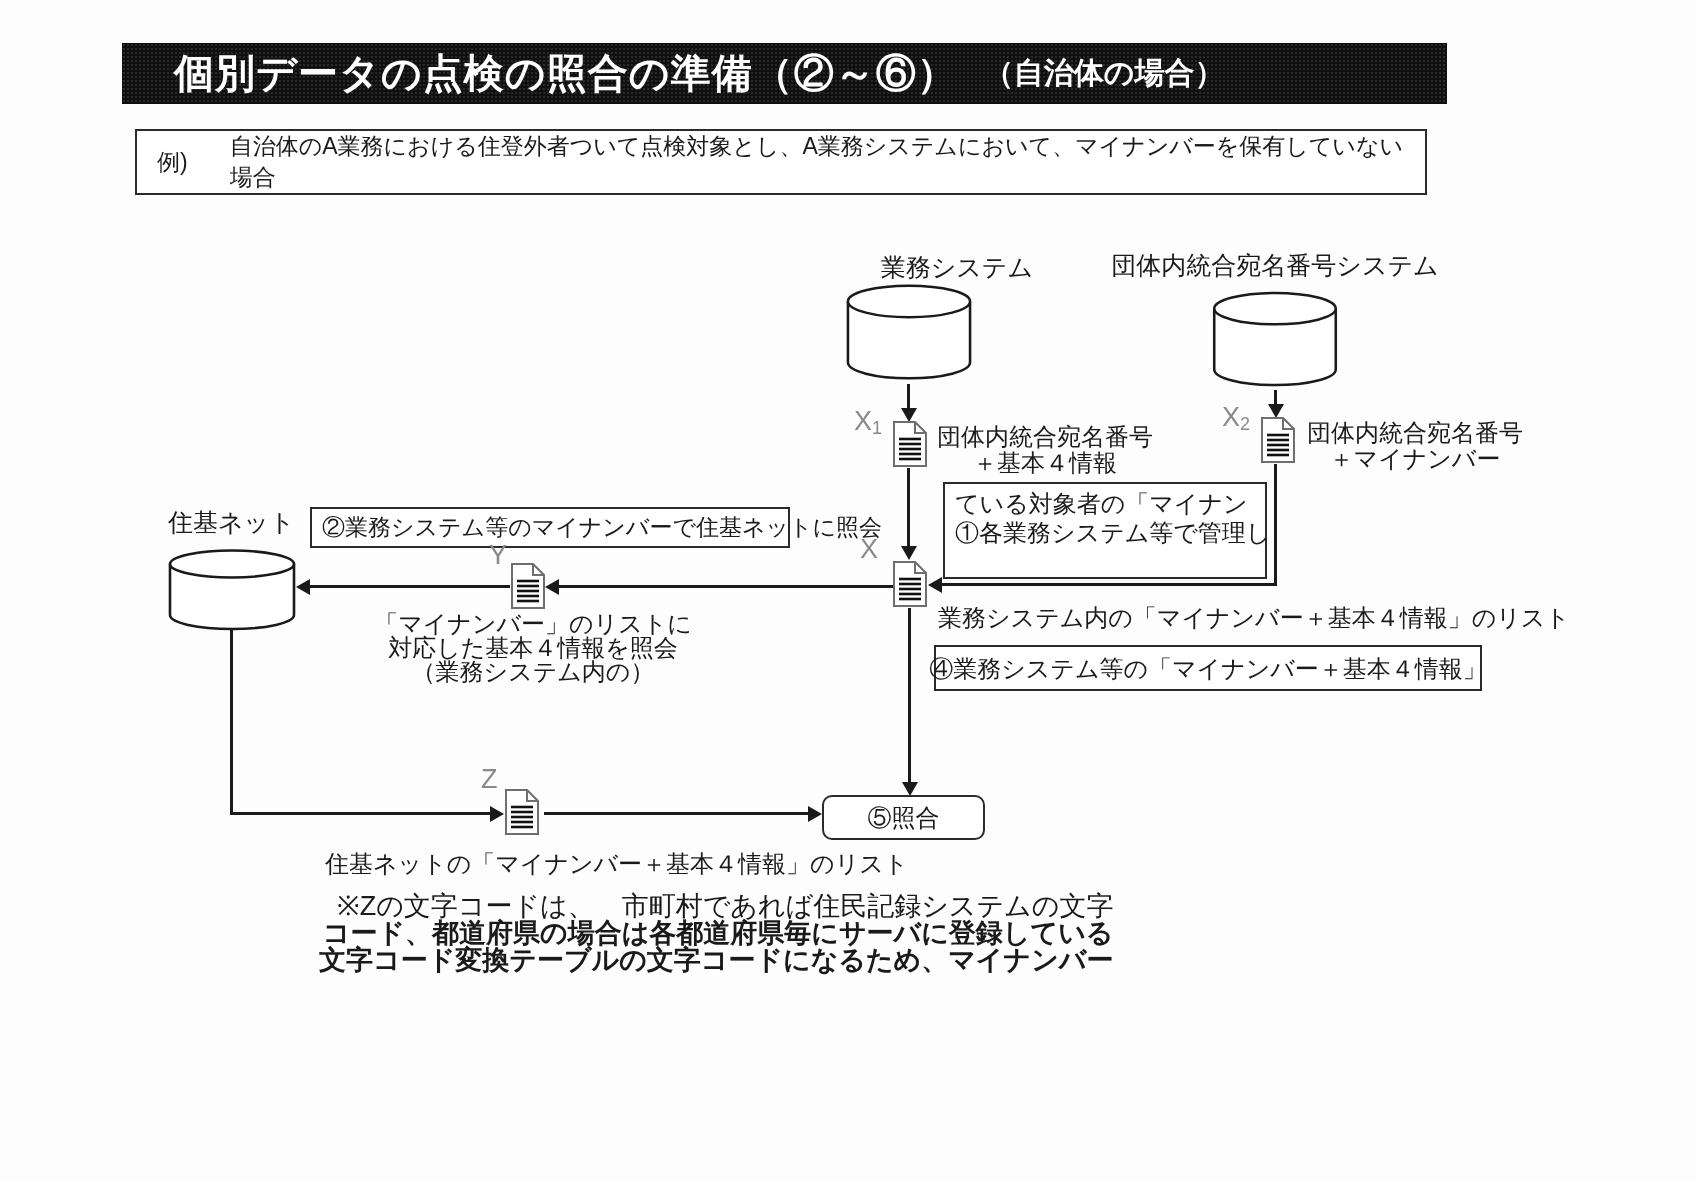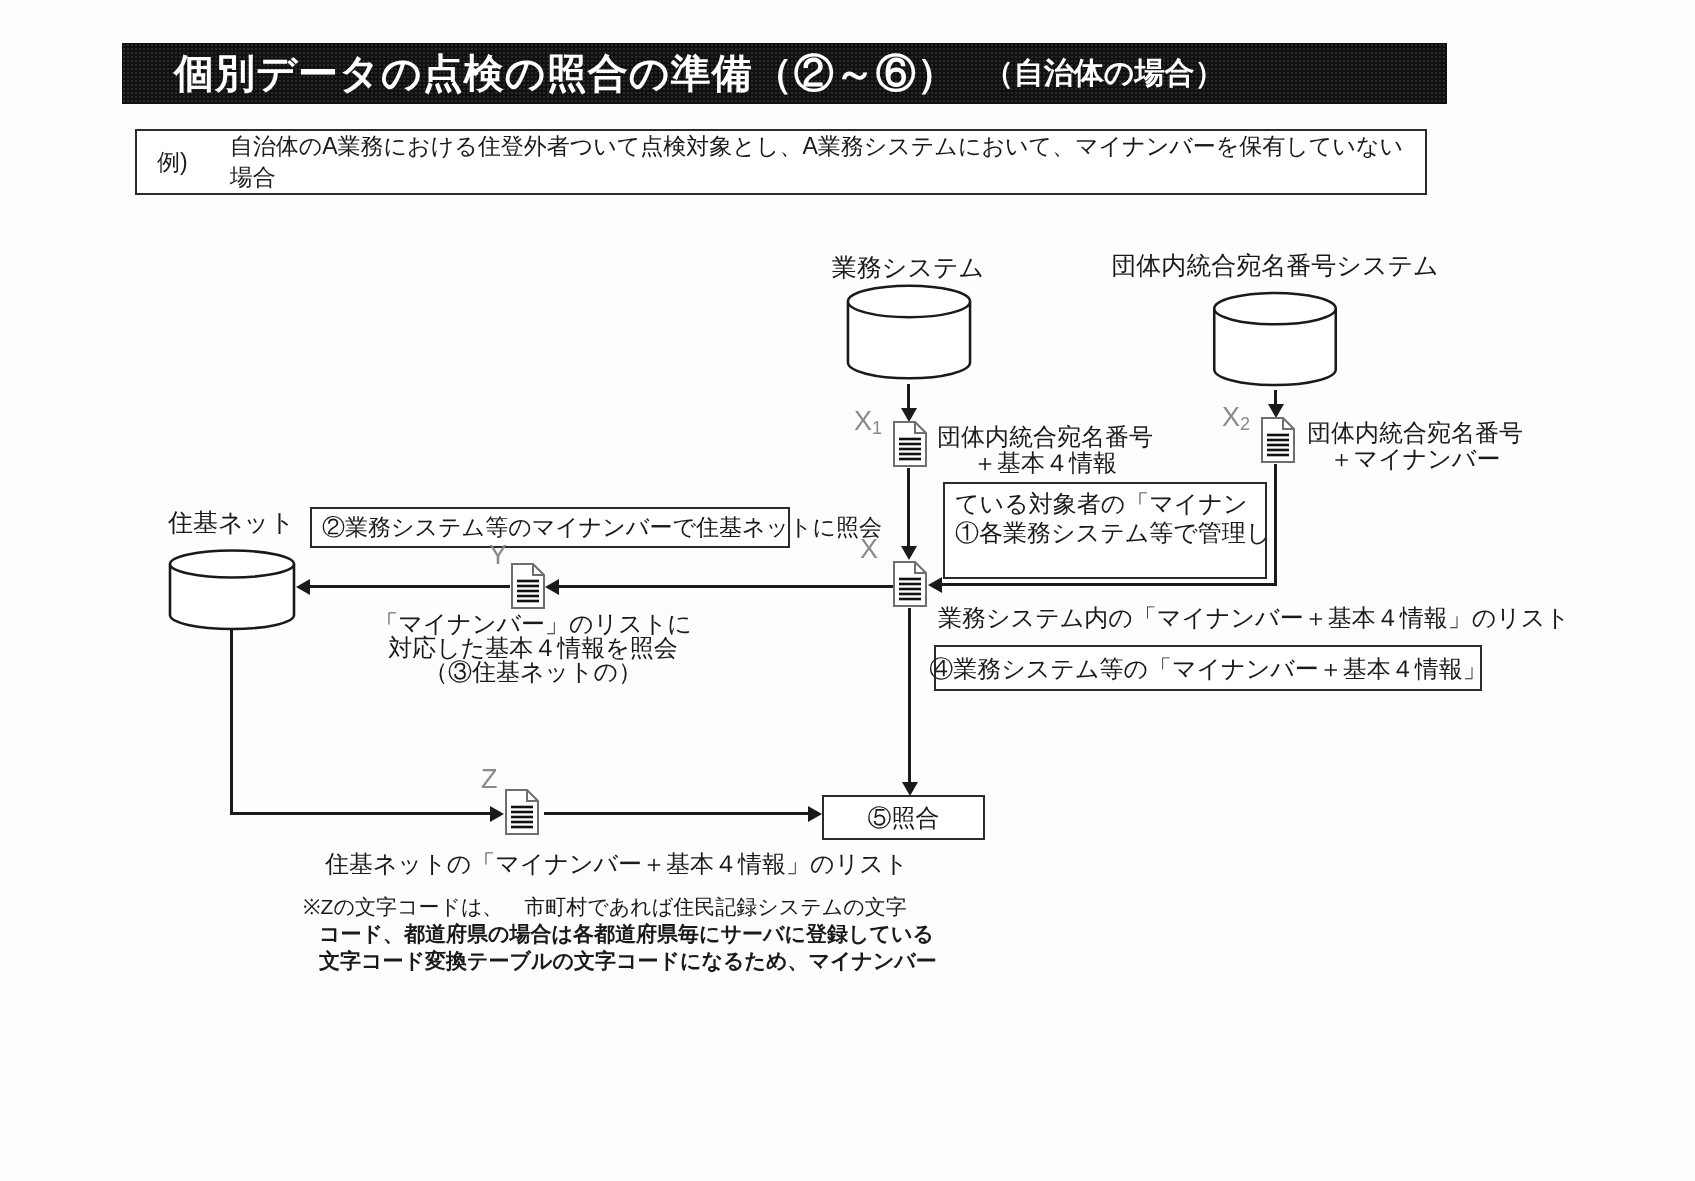--- a/index.html
+++ b/index.html
@@ -50,40 +50,40 @@
 
   
   .hline { position:absolute; height:3px; background:#1a1a1a; }
   .vline { position:absolute; width:3px; background:#1a1a1a; }
   .ah { position:absolute; width:0; height:0; }
   .ah-down  { border-left:8px solid transparent; border-right:8px solid transparent; border-top:14px solid #1a1a1a; }
   .ah-left  { border-top:8px solid transparent; border-bottom:8px solid transparent; border-right:14px solid #1a1a1a; }
   .ah-right { border-top:8px solid transparent; border-bottom:8px solid transparent; border-left:14px solid #1a1a1a; }
 
   .multi-line div { white-space:nowrap; }
-  .footnote { position:absolute; font-size:21px; line-height:27px; }
+  .footnote { position:absolute; font-size:27px; line-height:27px;text-align:right; }
   .footnote div { white-space:nowrap; }
   .footnote div:nth-child(n+2) { padding-left:16px;font-weight:bold; }
 </style>
 </head>
 <body>
 
 <div id="canvas">
 
   <div class="title-bar">
     <span class="title-main">個別データの点検の照合の準備（②～⑥）</span>
     <span class="title-sub">（自治体の場合）</span>
   </div>
 
   <div class="example-box">
     <span class="example-label">例)</span>
     <span>自治体のA業務における住登外者ついて点検対象とし、A業務システムにおいて、マイナンバーを保有していない場合</span>
   </div>
 
-  <div class="lbl center" style="left:783px; top:251px; width:250px;">業務システム</div>
+  <div class="lbl center" style="left:783px; top:251px; width:250px;text-align:right;">業務システム</div>
   <div class="lbl center" style="left:1075px; top:249px; width:400px;">団体内統合宛名番号システム</div>
   <div class="lbl" style="left:168px; top:506px;">住基ネット</div>
 
   <svg class="cyl" style="left:845px; top:282px;" width="128" height="100" viewBox="0 0 130 100">
     <path d="M3 19 L3 81 A62 16 0 0 0 127 81 L127 19" fill="#fff" stroke="#1a1a1a" stroke-width="2.6"></path>
     <ellipse cx="65" cy="19" rx="62" ry="16" fill="#fff" stroke="#1a1a1a" stroke-width="2.6"></ellipse>
   </svg>
   <svg class="cyl" style="left:1211px; top:290px;" width="128" height="98" viewBox="0 0 130 100">
     <path d="M3 19 L3 81 A62 16 0 0 0 127 81 L127 19" fill="#fff" stroke="#1a1a1a" stroke-width="2.6"></path>
     <ellipse cx="65" cy="19" rx="62" ry="16" fill="#fff" stroke="#1a1a1a" stroke-width="2.6"></ellipse>
@@ -172,21 +172,21 @@
       <line x1="7" y1="19" x2="29" y2="19"></line>
         <line x1="7" y1="24" x2="29" y2="24"></line>
       <line x1="7" y1="29" x2="29" y2="29"></line>
         <line x1="7" y1="34" x2="29" y2="34"></line>
       <line x1="7" y1="39" x2="29" y2="39"></line>
     </g>
   </svg>
   <div class="txt24 center multi-line" style="left:368px; top:612px; width:330px; line-height:24px;">
     <div>「マイナンバー」のリストに</div>
     <div>対応した基本４情報を照会</div>
-    <div>（③住基ネットの）</div>
+    <div>（業務システム内の）</div>
   </div>
 
   <div class="hline" style="left:309px; top:585px; width:201px;"></div>
   <div class="ah ah-left" style="left:296px; top:579px;"></div>
 
   <div class="pbox center-text" style="left:934px; top:645px; width:548px; height:46px;">④業務システム等の「マイナンバー＋基本４情報」</div>
 
 
   <div class="vline" style="left:230px; top:630px; height:185px;"></div>
   <div class="hline" style="left:230px; top:812px; width:262px;"></div>
@@ -204,21 +204,21 @@
       <line x1="7" y1="39" x2="29" y2="39"></line>
     </g>
   </svg>
 
   <div class="hline" style="left:544px; top:812px; width:266px;"></div>
   <div class="ah ah-right" style="left:808px; top:806px;"></div>
 
   <div class="vline" style="left:908px; top:608px; height:176px;"></div>
   <div class="ah ah-down" style="left:902px; top:782px;"></div>
 
-  <div class="pbox center-text" style="left:822px; top:795px; width:163px; height:45px;">⑤照合</div>
+  <div class="pbox center-text" style="left:822px; top:795px; width:163px; height:45px;border-radius:10px;">⑤照合</div>
 
   <div class="txt24" style="left:325px; top:848px;">住基ネットの「マイナンバー＋基本４情報」のリスト</div>
 
   <div class="footnote" style="left:303px; top:893px;">
     <div>※Zの文字コードは、　市町村であれば住民記録システムの文字</div>
     <div>コード、都道府県の場合は各都道府県毎にサーバに登録している</div>
     <div>文字コード変換テーブルの文字コードになるため、マイナンバー</div>
   </div>
 
 </div>

